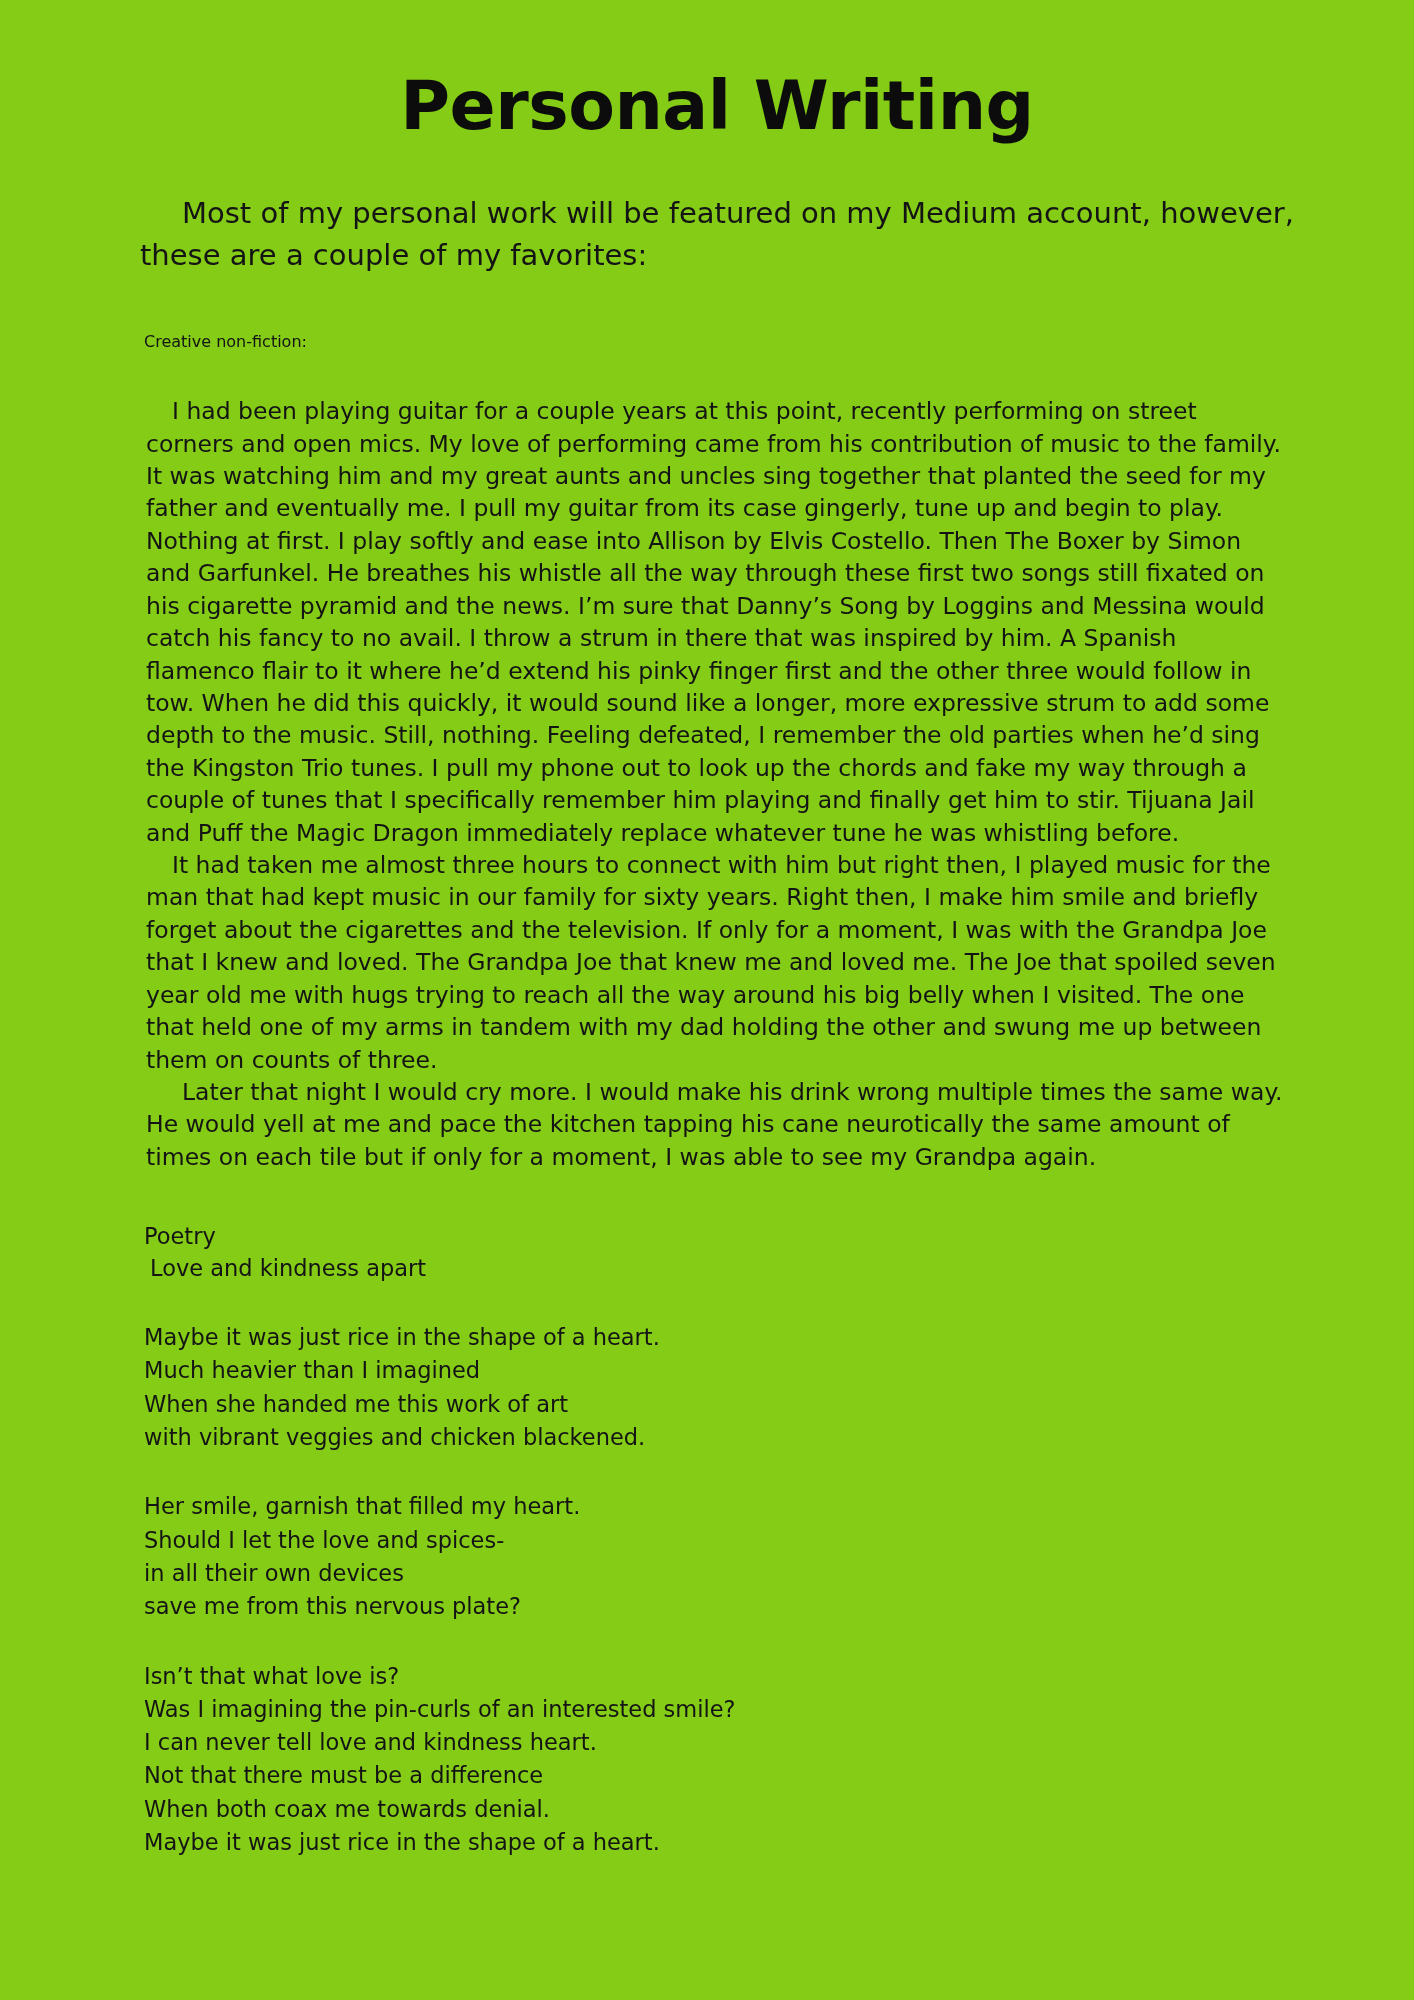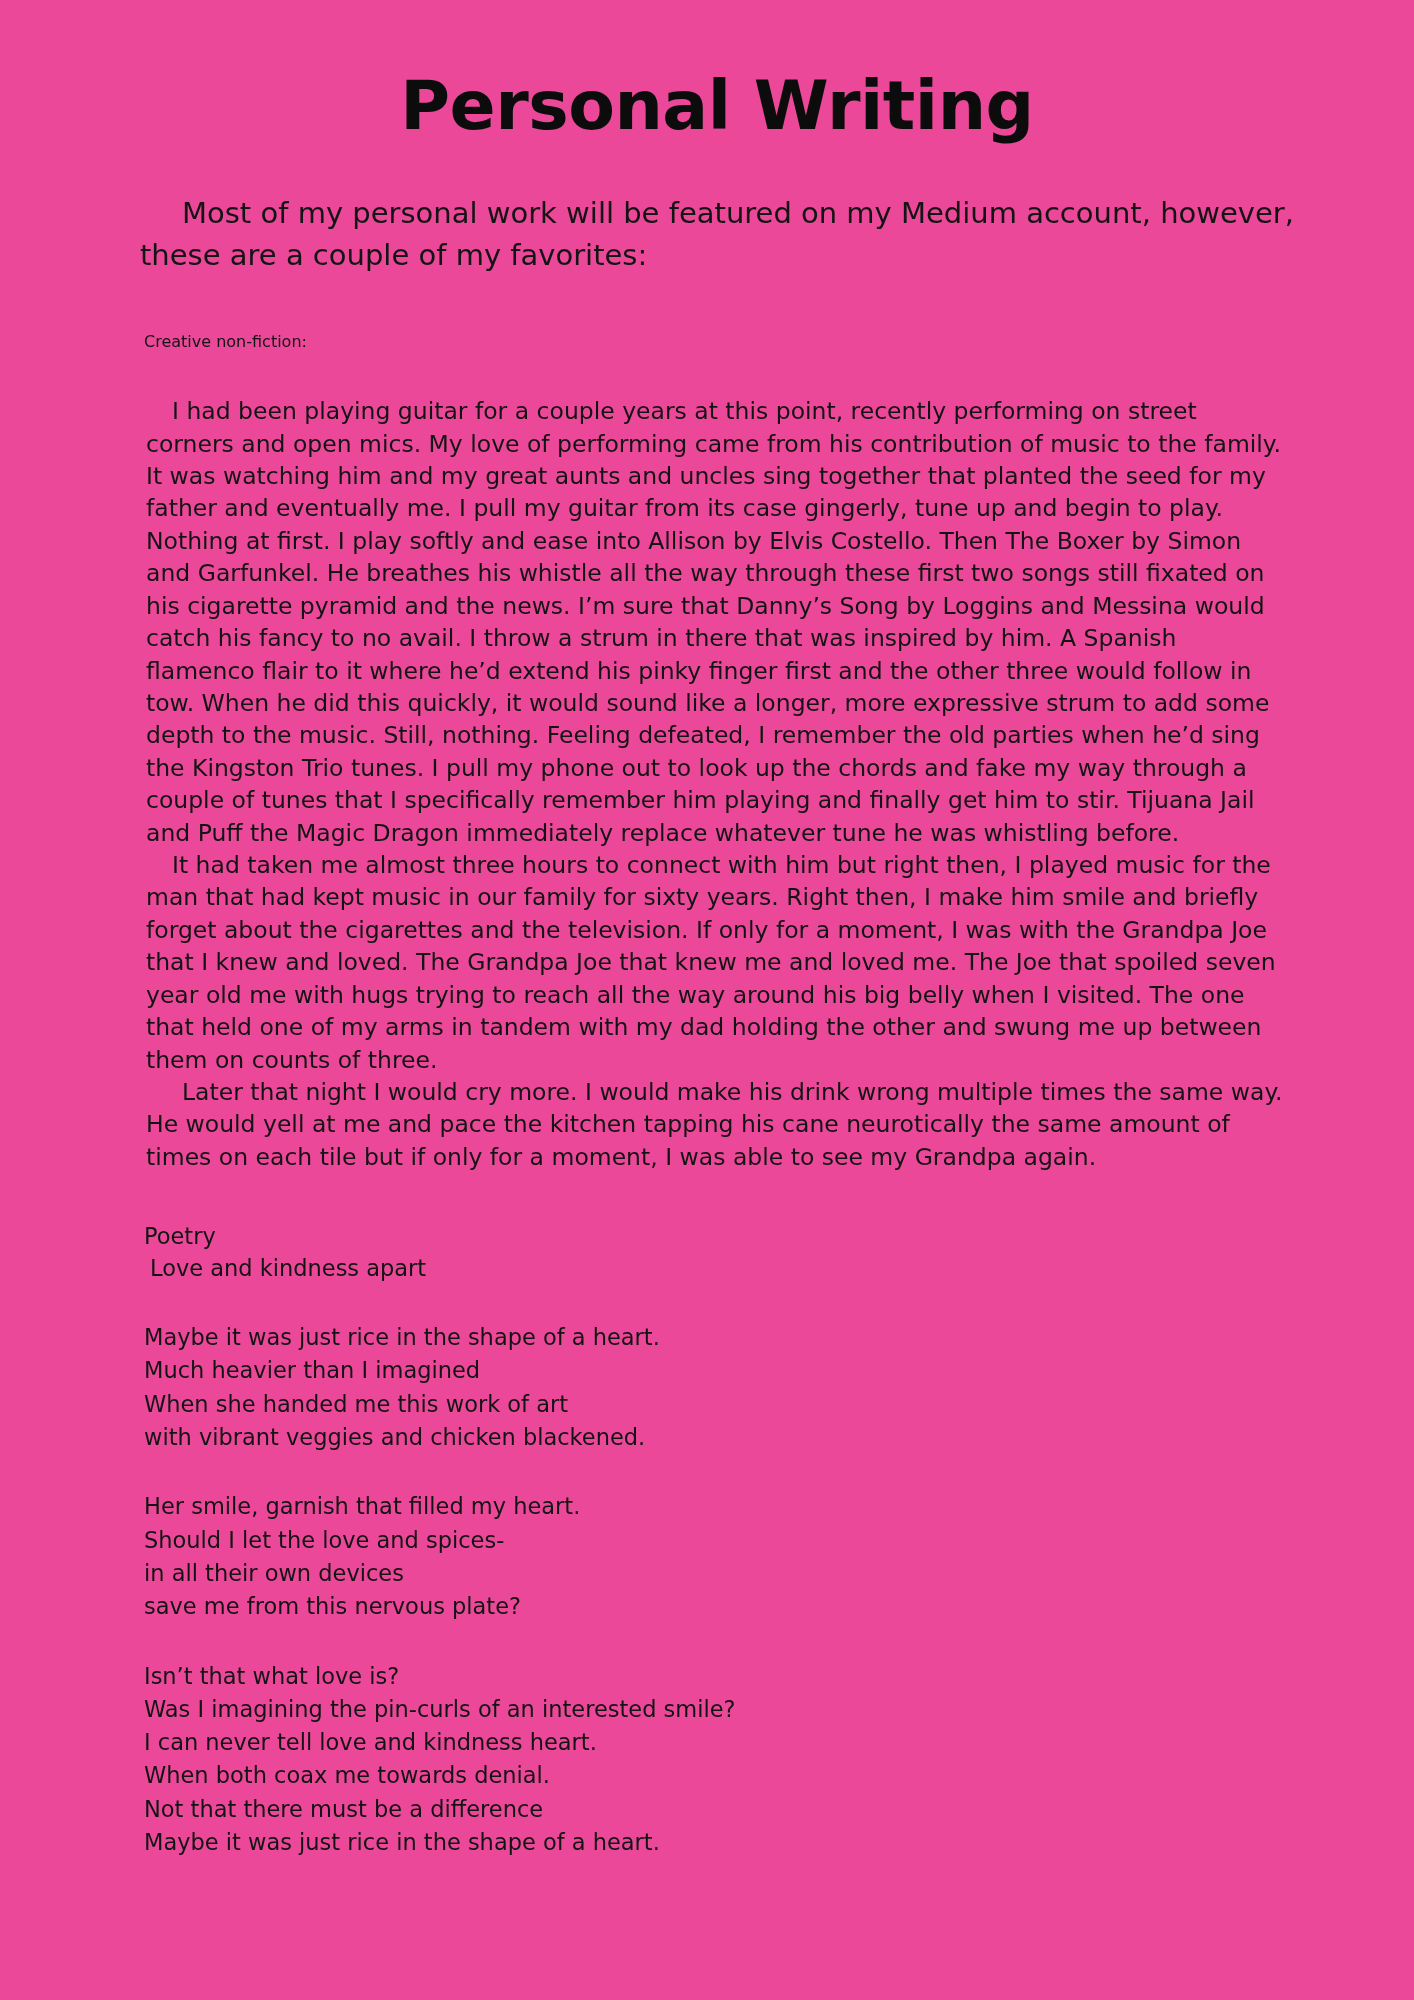--- a/index.html
+++ b/index.html
@@ -12,21 +12,21 @@
     min-height: 2000px;
     font-family: "DejaVu Sans", "Liberation Sans", sans-serif;
     color: #141414;
     -webkit-font-smoothing: antialiased;
   }
   .page {
     width: 1414px;
     min-height: 2000px;
     box-sizing: border-box;
     padding: 70px 120px 60px 140px;
-    background: #ec4899;
+    background: #84cc16;
   }
   .title {
     font-size: 68px;
     font-weight: 700;
     text-align: center;
     letter-spacing: -0.5px;
     margin: 0 0 52px 0;
     line-height: 1.05;
     color: #0c0c0c;
   }
@@ -111,18 +111,18 @@
     <span class="line">Her smile, garnish that filled my heart.</span>
     <span class="line">Should I let the love and spices-</span>
     <span class="line">in all their own devices</span>
     <span class="line">save me from this nervous plate?</span>
   </div>
 
   <div class="stanza">
     <span class="line">Isn’t that what love is?</span>
     <span class="line">Was I imagining the pin-curls of an interested smile?</span>
     <span class="line">I can never tell love and kindness heart.</span>
+    <span class="line">Not that there must be a difference</span>
     <span class="line">When both coax me towards denial.</span>
-    <span class="line">Not that there must be a difference</span>
     <span class="line">Maybe it was just rice in the shape of a heart.</span>
   </div>
 
 </div>
 
 </body></html>

